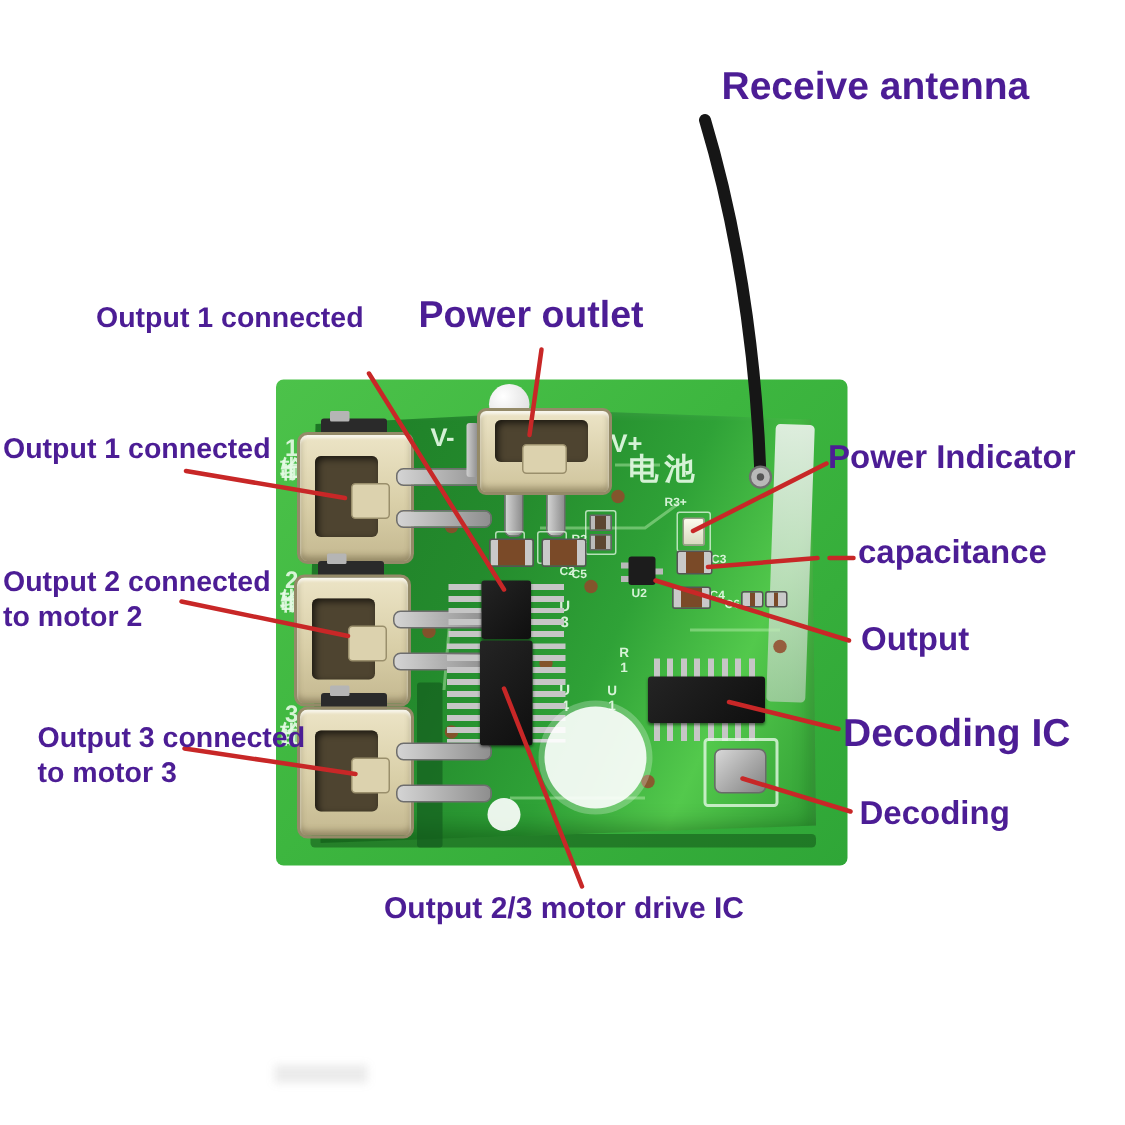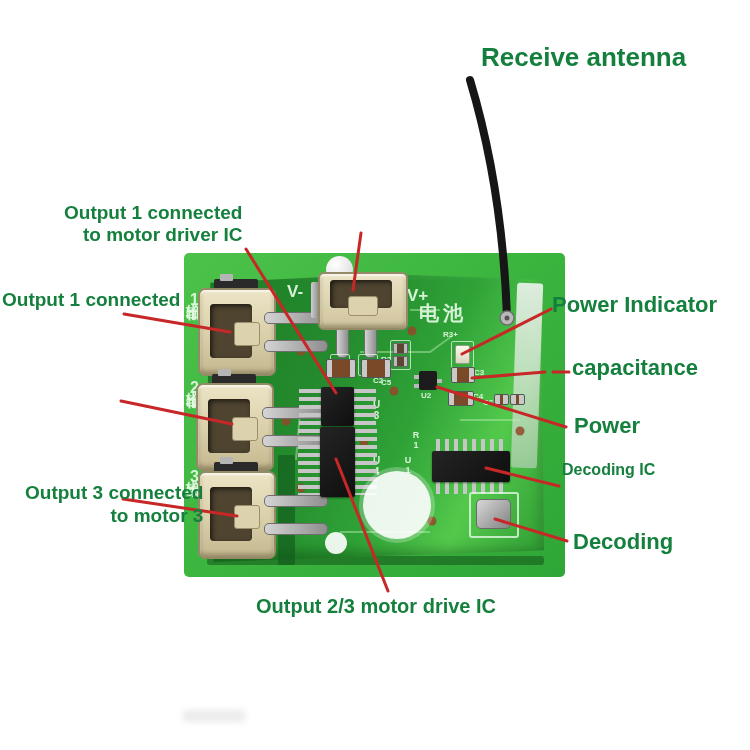--- a/index.html
+++ b/index.html
@@ -1,31 +1,31 @@
 <!DOCTYPE html>
 <html><head>
 <meta charset="utf-8">
 <style>
   html,body{margin:0;padding:0;background:#fff;}
   #stage{position:relative;width:750px;height:750px;background:#fff;overflow:hidden;
          font-family:"Liberation Sans",sans-serif;}
   .abs{position:absolute;}
   
-  .callout{position:absolute;font-weight:bold;color:#15803d;white-space:nowrap;z-index:20;}
-  .callout .ln{display:block;text-align:right;}
+  .callout{position:absolute;font-weight:bold;color:#4c1d95;white-space:nowrap;z-index:20;}
+  .callout .ln{display:block;}
   #lbl-antenna{left:481px;top:42px;font-size:26px;}
   #lbl-power-outlet{left:279px;top:196px;font-size:25px;}
   #lbl-o1driver{left:64px;top:202px;font-size:19px;line-height:22px;}
   #lbl-o1m1{left:2px;top:288px;font-size:19px;line-height:23px;}
   #lbl-o2m2{left:2px;top:377px;font-size:19px;line-height:23px;}
   #lbl-o3m3{left:2px;top:481px;font-size:19px;line-height:23px;margin-left:23px;}
   #lbl-powerind{left:552px;top:292px;font-size:22px;}
   #lbl-cap{left:572px;top:355px;font-size:22px;}
   #lbl-zener{left:574px;top:413px;font-size:22px;}
-  #lbl-decoding{left:562px;top:461px;font-size:16px;}
+  #lbl-decoding{left:562px;top:473px;font-size:26px;}
   #lbl-crystal{left:573px;top:529px;font-size:22px;}
   #lbl-o23{left:256px;top:595px;font-size:20px;}
   
   #board-outer{left:184px;top:253px;width:381px;height:324px;z-index:1;border-radius:5px;
     background:linear-gradient(135deg,#4cc24a 0%,#3db63f 45%,#2fa637 100%);}
   #board-inner{left:207px;top:271px;width:337px;height:291px;z-index:2;
     background:linear-gradient(115deg,#1e7d27 0%,#248b2d 35%,#2fa237 58%,#53c94c 78%,#2f9c33 100%);
     clip-path:polygon(1% 4%,52% 1%,99% 3%,100% 96%,2% 100%,0% 50%);
     box-shadow:inset 0 -10px 14px rgba(0,45,0,.4),inset 0 4px 8px rgba(255,255,255,.12);}
   #board-shadow{left:207px;top:556px;width:337px;height:9px;background:#135318;opacity:.55;z-index:2;border-radius:3px;}
@@ -252,31 +252,35 @@
       <line x1="569" y1="372" x2="553" y2="372"></line>
       <line x1="545" y1="372" x2="472" y2="378"></line>
       <line x1="566" y1="427" x2="437" y2="387"></line>
       <line x1="559" y1="486" x2="486" y2="468"></line>
       <line x1="567" y1="541" x2="495" y2="519"></line>
       <line x1="388" y1="591" x2="336" y2="459"></line>
     </g>
   </svg>
 
   <div class="callout" id="lbl-antenna">Receive antenna</div>
+  <div class="callout" id="lbl-power-outlet">Power outlet</div>
   <div class="callout" id="lbl-o1driver">
     <span class="ln">Output 1 connected</span>
-    <span class="ln">to motor driver IC</span>
   </div>
   <div class="callout" id="lbl-o1m1">
     <span class="ln">Output 1 connected</span>
+  </div>
+  <div class="callout" id="lbl-o2m2">
+    <span class="ln">Output 2 connected</span>
+    <span class="ln">to motor 2</span>
   </div>
   <div class="callout" id="lbl-o3m3">
     <span class="ln">Output 3 connected</span>
     <span class="ln">to motor 3</span>
   </div>
   <div class="callout" id="lbl-cap">capacitance</div>
   <div class="callout" id="lbl-powerind">Power Indicator</div>
-  <div class="callout" id="lbl-zener">Power</div>
+  <div class="callout" id="lbl-zener">Output</div>
   <div class="callout" id="lbl-decoding">Decoding IC</div>
   <div class="callout" id="lbl-crystal">Decoding</div>
   <div class="callout" id="lbl-o23">Output 2/3 motor drive IC</div>
 
 </div>
 
 </body></html>

